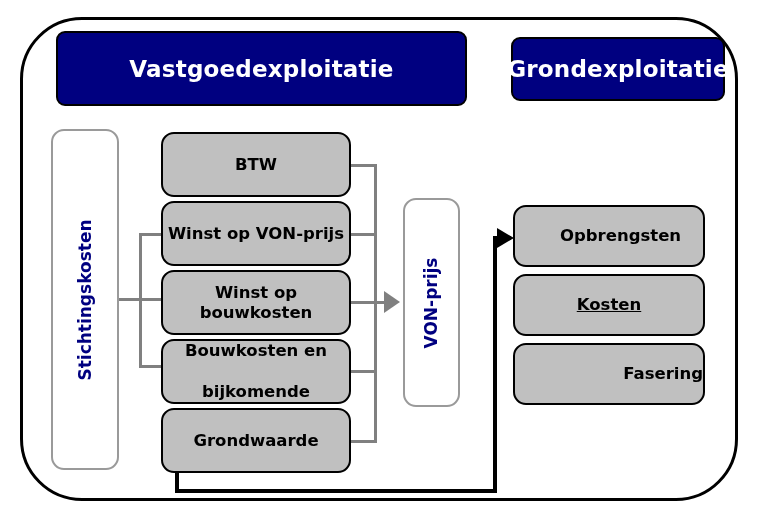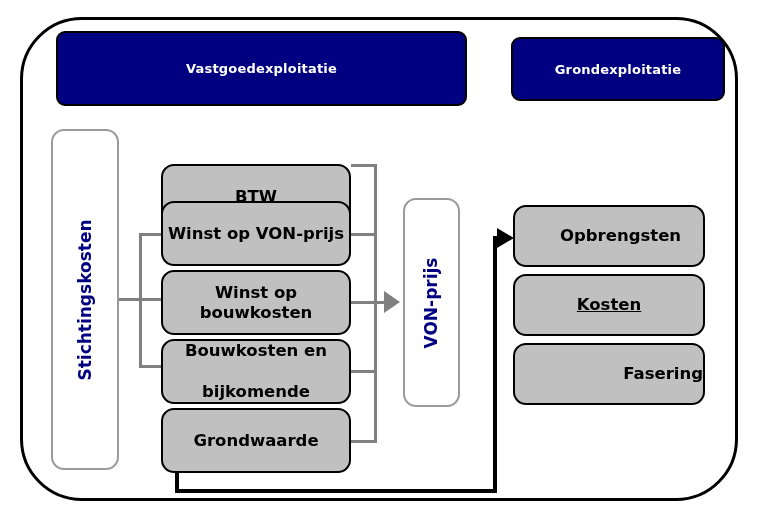--- a/index.html
+++ b/index.html
@@ -14,21 +14,21 @@
     border:3px solid #000000;border-radius:62px;box-sizing:border-box;
     background:transparent;
   }
 
   
   .box{position:absolute;box-sizing:border-box;display:flex;
        align-items:center;justify-content:center;text-align:center;}
 
   .hdr-box{
     background:#000080;border:2px solid #000000;border-radius:9px;
-    color:#ffffff;font-weight:bold;font-size:13px;letter-spacing:.2px;
+    color:#ffffff;font-weight:bold;font-size:23px;letter-spacing:.2px;
   }
 
   .gray-box{
     background:#c0c0c0;border:2.6px solid #000000;border-radius:13px;
     color:#000000;font-weight:bold;font-size:16.5px;line-height:20px;
   }
 
   .white-box{
     background:#ffffff;border:2px solid #9a9a9a;border-radius:13px;
   }
@@ -73,21 +73,21 @@
   <div class="ln" style="left:119px;top:298px;width:23px;height:3px;"></div>
 
   <div class="ln" style="left:139px;top:233px;width:3px;height:135px;"></div>
 
   <div class="ln" style="left:139px;top:233px;width:24px;height:3px;"></div>
 
   <div class="ln" style="left:139px;top:298px;width:24px;height:3px;"></div>
 
   <div class="ln" style="left:139px;top:365px;width:24px;height:3px;"></div>
 
-  <div class="box gray-box" style="left:161px;top:132px;width:190px;height:65px;margin-top:32px;">
+  <div class="box gray-box" style="left:161px;top:132px;width:190px;height:65px;">
     <span>BTW</span>
   </div>
 
   <div class="box gray-box" style="left:161px;top:201px;width:190px;height:65px;flex-direction:row;">
     <span>Winst op VON</span>
     <span>-prijs</span>
   </div>
 
   <div class="box gray-box" style="left:161px;top:270px;width:190px;height:65px;flex-direction:column;text-align:center;">
     <span>Winst op</span>

